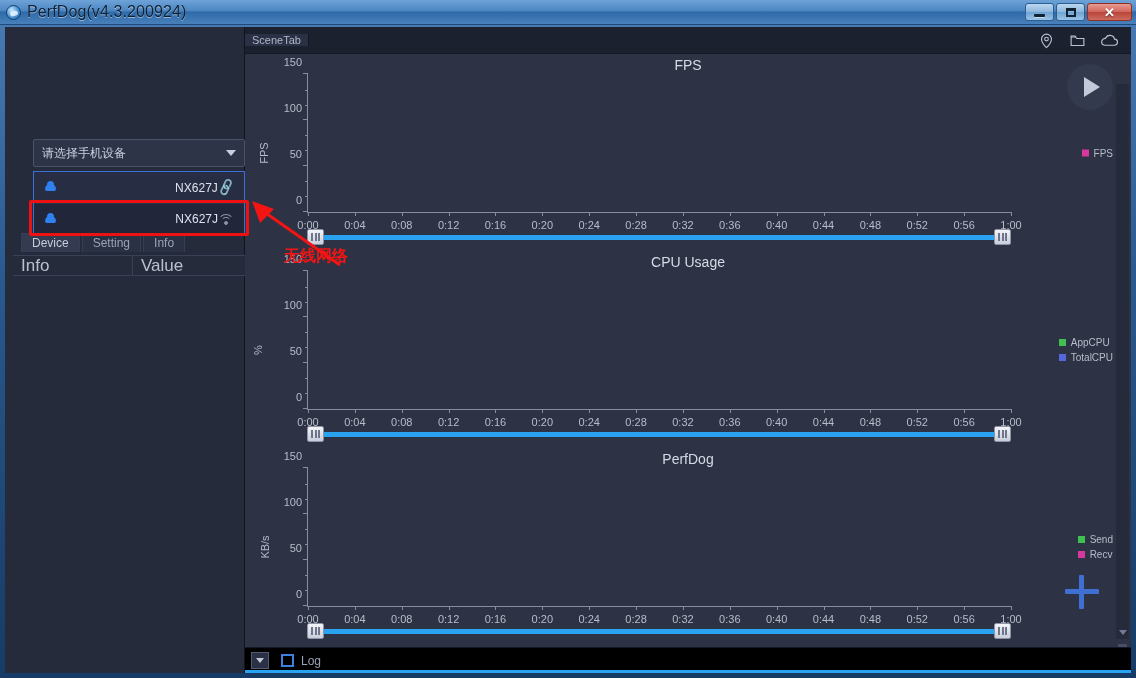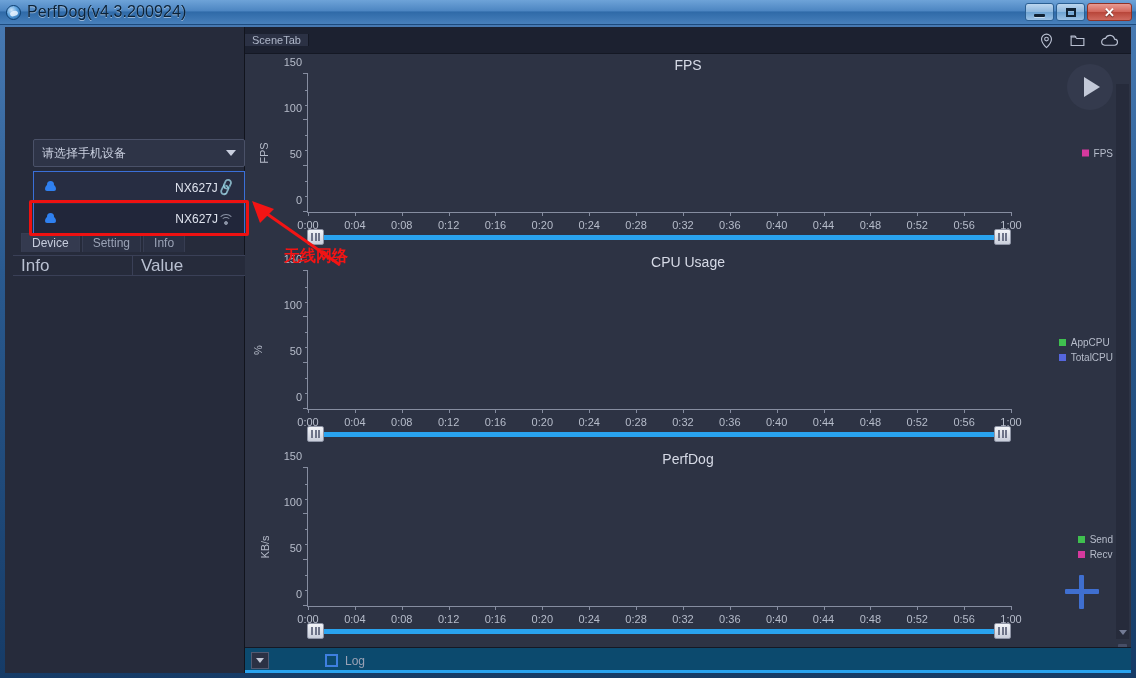--- a/index.html
+++ b/index.html
@@ -308,22 +308,22 @@
     border: 1px solid #8e94a5; border-radius: 2px;
     display: flex; align-items: center; justify-content: center; gap: 1.5px;
   }
   .slider .grip i { width: 2px; height: 8px; background: #6e7churches; background: #6e7489; }
   .slider .grip.left { left: 0; }
   .slider .grip.right { right: 0; }
 
   
   #bottom-bar {
     position: absolute; left: 0; right: 0; bottom: 0; height: 26px;
-    background: #0c4a6e; display: flex; align-items: center;
-    border-top: 1px solid #141824; padding: 0 6px; gap: 44px;
+    background: #000000; display: flex; align-items: center;
+    border-top: 1px solid #141824; padding: 0 6px;
   }
   #collapse-btn {
     width: 18px; height: 17px; border: 1px solid #525a72; background: #2b3144;
     display: flex; align-items: center; justify-content: center; margin-right: 12px;
   }
   #collapse-btn i {
     width: 0; height: 0; border-left: 4px solid transparent; border-right: 4px solid transparent;
     border-top: 5px solid #c2c8d6;
   }
   #log-check { display: flex; align-items: center; }

